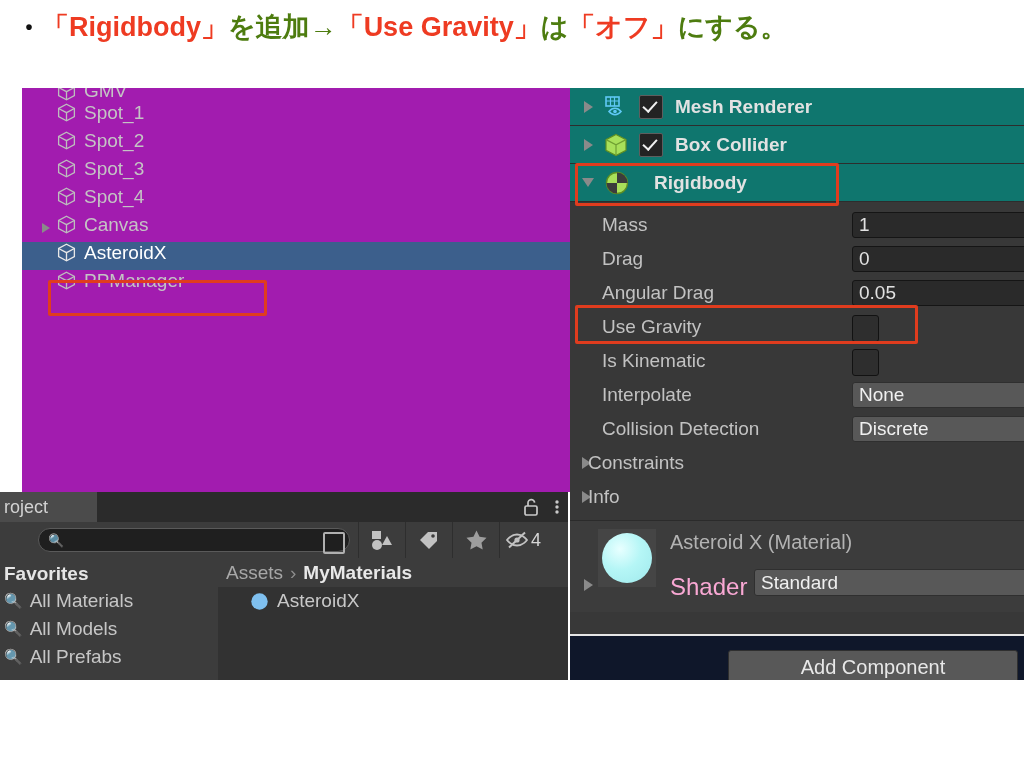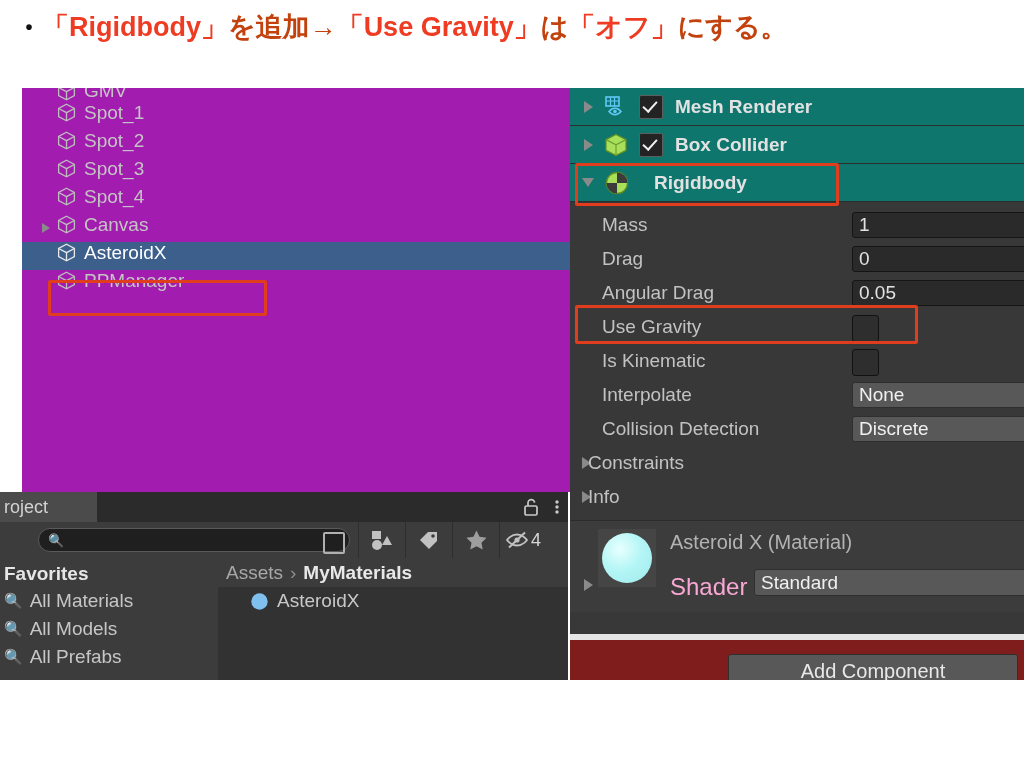--- a/index.html
+++ b/index.html
@@ -18,21 +18,21 @@
     font-size: 27px; font-weight: bold; color: #111111;
     white-space: nowrap;
   }
   .bullet-dot {
     display: inline-block; width: 26px; text-align: center;
     font-size: 20px; line-height: 34px; color: #111111; flex: none;
     margin-left: 16px;
   }
   .heading-text { line-height: 34px; }
   .hl { color: #ee3b22; }
-  .blk { color: #c2410c; }
+  .blk { color: #4d7c0f; }
 
   
   #editor {
     position: absolute; left: 0; top: 88px; width: 1024px; height: 592px;
     background: #ffffff; overflow: hidden;
   }
 
   
   .hierarchy {
     position: absolute; left: 22px; top: 0; width: 650px; height: 404px;
@@ -201,21 +201,21 @@
     background: #585858; border: 1px solid #2f2f2f; border-radius: 3px;
     color: #f0f0f0; font-size: 19px; display: flex; align-items: center;
     padding-left: 6px; box-sizing: border-box;
   }
   .mat-foldout {
     position: absolute; left: 14px; top: 58px; width: 0; height: 0;
     border-left: 9px solid #8a8a8a; border-top: 6px solid transparent;
     border-bottom: 6px solid transparent;
   }
   .insp-gap { position: absolute; left: 0; top: 524px; width: 454px; height: 22px; background: #383838; }
-  .insp-lower { position: absolute; left: 0; top: 546px; width: 454px; height: 46px; background: #7f1d1d; border-top: 6px solid #e5e5e5; }
+  .insp-lower { position: absolute; left: 0; top: 546px; width: 454px; height: 46px; background: #0f172a; border-top: 2px solid #e5e5e5; }
   .add-comp {
     position: absolute; left: 158px; top: 14px; width: 290px; height: 34px;
     background: #585858; border: 1px solid #2f2f2f; border-radius: 3px;
     color: #e8e8e8; font-size: 20px; display: flex; align-items: center;
     justify-content: center; box-sizing: border-box;
   }
 
   
   .annot {
     position: absolute; border: 3px solid #e03c1e; border-radius: 2px;

